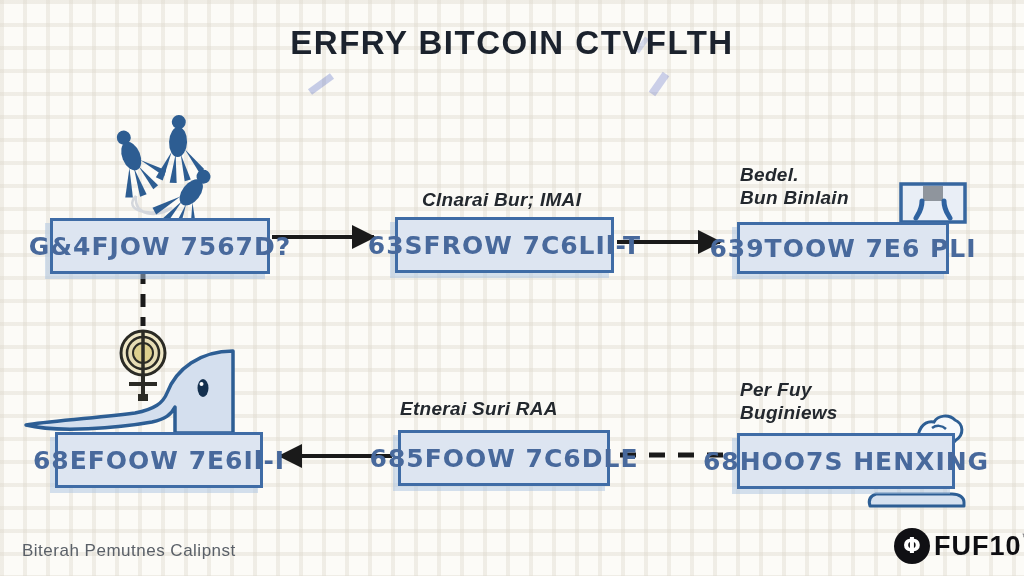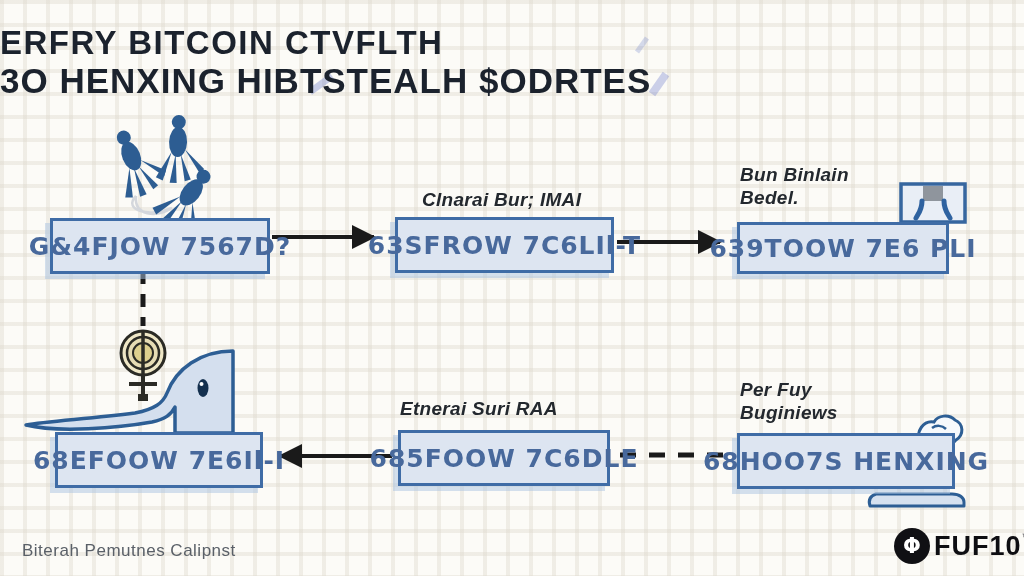--- a/index.html
+++ b/index.html
@@ -4,21 +4,21 @@
 <style>
   html,body{margin:0;padding:0;}
   .canvas{
     position:relative;width:1024px;height:576px;overflow:hidden;
     background-color:#fcfbf7;
     background-image:
       repeating-linear-gradient(to right, rgba(221,216,204,0.40) 0px, rgba(221,216,204,0.40) 4px, transparent 4px, transparent 23px),
       repeating-linear-gradient(to bottom, rgba(221,216,204,0.40) 0px, rgba(221,216,204,0.40) 4px, transparent 4px, transparent 23px);
     font-family:"Liberation Sans", sans-serif;
   }
-  .title{position:absolute;top:24px;left:0;width:100%;color:#1b222d;font-weight:800;}
+  .title{position:absolute;top:24px;left:0;width:100%;text-align:center;color:#1b222d;font-weight:800;}
   .title .l1{font-size:33px;letter-spacing:1.5px;line-height:37px;}
   .title .l2{font-size:35px;letter-spacing:1px;line-height:40px;}
   .fbox{
     position:absolute;background:#dde5f1;border:3px solid #3f6ca6;
     display:flex;align-items:center;justify-content:center;
     font-family:"DejaVu Sans", sans-serif;font-weight:bold;color:#48699c;
     font-size:25px;letter-spacing:1px;white-space:nowrap;
     box-shadow:-5px 5px 0 rgba(170,195,225,0.50);
   }
   .blabel{
@@ -41,21 +41,20 @@
 <div class="canvas">
 
   <svg class="overlay" width="1024" height="576">
     <path d="M310,92 l22,-16" stroke="#4a5fc1" stroke-width="7" opacity="0.30" fill="none"></path>
     <path d="M652,94 l14,-20" stroke="#4a5fc1" stroke-width="8" opacity="0.28" fill="none"></path>
     <path d="M637,52 l10,-14" stroke="#4a5fc1" stroke-width="5" opacity="0.22" fill="none"></path>
   </svg>
 
   <div class="title">
     <div class="l1">ERFRY BITCOIN CTVFLTH</div>
-    <div class="l2">3O HENXING HIBTSTEALH $ODRTES</div>
   </div>
 
   <svg class="overlay" width="1024" height="576">
     <defs>
       <marker id="arr" markerWidth="7" markerHeight="7" refX="5.5" refY="3" orient="auto">
         <path d="M0,0 L6,3 L0,6 Z" fill="#1a1a1a"></path>
       </marker>
     </defs>
     <line x1="272" y1="237" x2="374" y2="237" stroke="#1a1a1a" stroke-width="4" marker-end="url(#arr)"></line>
     <line x1="617" y1="242" x2="720" y2="242" stroke="#1a1a1a" stroke-width="4" marker-end="url(#arr)"></line>
@@ -117,22 +116,22 @@
   <div class="fbox" style="left:50px;top:218px;width:214px;height:50px;">
     <span>G&amp;4FJOW 7567D?</span>
   </div>
 
   <div class="blabel" style="left:397px;top:188px;margin-left:25px;">Clnarai Bur; IMAI</div>
   <div class="fbox" style="left:395px;top:217px;width:213px;height:50px;">
     <span>63SFROW 7C6LIl-T</span>
   </div>
 
   <div class="blabel" style="left:740px;top:163px;">
+    <div>Bedel.</div>
     <div>Bun Binlain</div>
-    <div>Bedel.</div>
   </div>
   <div class="fbox" style="left:737px;top:222px;width:206px;height:46px;">
     <span>639TOOW 7E6 PLI</span>
   </div>
 
   <div class="fbox" style="left:55px;top:432px;width:202px;height:50px;">
     <span>68EFOOW 7E6Il-I</span>
   </div>
 
   <div class="blabel" style="left:400px;top:397px;">Etnerai Suri RAA</div>

